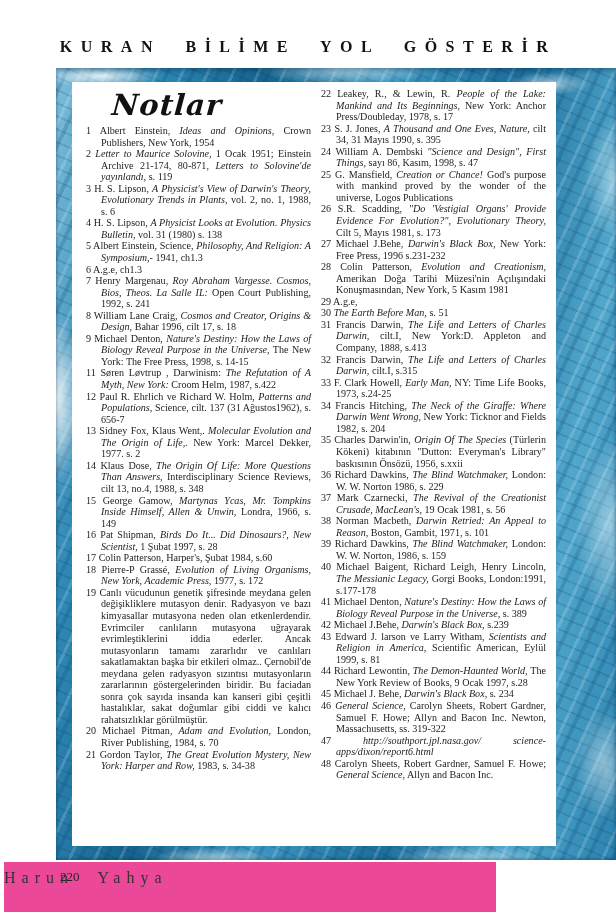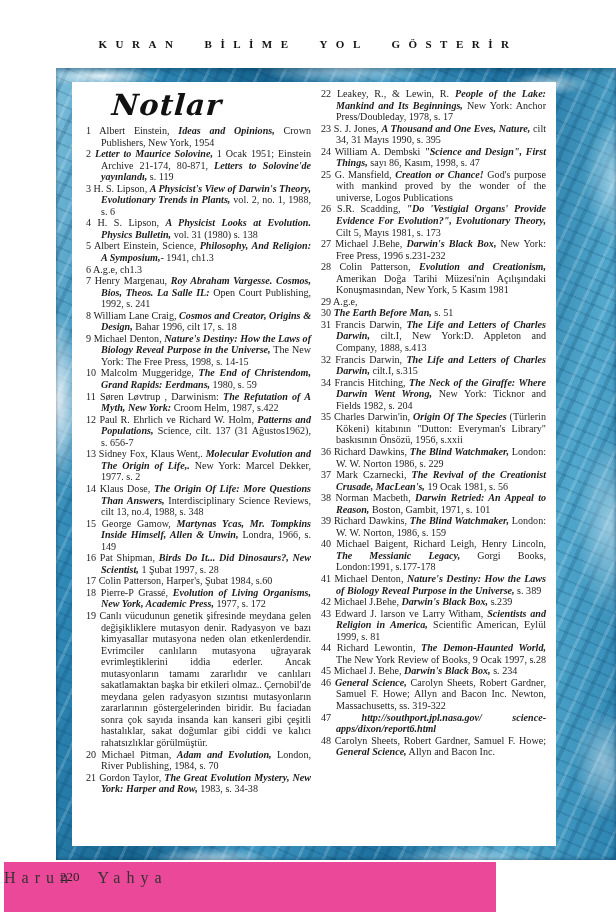--- a/index.html
+++ b/index.html
@@ -4,21 +4,21 @@
 <style>
   html,body{margin:0;padding:0;background:#e8e8e8;}
   #page{
     position:relative;width:616px;height:912px;margin:0 auto;
     background:#ffffff;overflow:hidden;
     font-family:"Liberation Serif", serif;color:#1c1c1c;
   }
   
   .running-head{
     position:absolute;top:38px;left:0;right:0;text-align:center;
-    font-size:11px;font-weight:bold;letter-spacing:8.5px;word-spacing:12px;
+    font-size:16px;font-weight:bold;letter-spacing:8.5px;word-spacing:12px;
     color:#121212;white-space:nowrap;
   }
   
   .water{
     position:absolute;left:56px;top:68px;width:560px;height:792px;
     background-color:#2e86b4;
     background-image:
       radial-gradient(ellipse 90px 18px at 8% 1%,  rgba(255,255,255,.80), rgba(255,255,255,0) 65%),
       radial-gradient(ellipse 130px 24px at 52% 0%, rgba(225,246,255,.70), rgba(255,255,255,0) 70%),
       radial-gradient(ellipse 60px 16px at 88% 2%, rgba(255,255,255,.55), rgba(255,255,255,0) 70%),
@@ -43,21 +43,21 @@
   .col{flex:1 1 0;min-width:0;}
   .notes-title{
     font-family:"DejaVu Serif", serif;font-style:italic;font-weight:bold;
     font-size:29px;line-height:30px;margin:2px 0 5px 26px;
     letter-spacing:1px;transform:skewX(-4deg);color:#111;
   }
   .note{
     font-size:10.1px;line-height:11.55px;text-align:justify;
     padding-left:15px;text-indent:-15px;color:#1c1c1c;
   }
-  .note i{font-style:italic;font-weight:bold;}
+  .note i{font-style:italic;}
   .note .num{white-space:pre;}
   
   .footer{position:absolute;left:4px;top:862px;width:492px;height:50px;background:#ec4899;}
   .page-num{position:absolute;left:56px;top:7px;font-size:13px;color:#222;}
   .footer-author{
     position:absolute;left:0;right:84px;top:7px;
     font-size:16px;letter-spacing:6px;word-spacing:14px;color:#333;white-space:nowrap;
   }
 </style>
 </head>
@@ -75,21 +75,20 @@
         <div class="notes-title">Notlar</div>
       <div class="note"><span class="num">1 </span><span>Albert Einstein, </span><i>Ideas and Opinions,</i><span> Crown Publishers, New York, 1954</span></div>
           <div class="note"><span class="num">2 </span><i>Letter to Maurice Solovine,</i><span> 1 Ocak 1951; Einstein Archive 21-174, 80-871, </span><i>Letters to Solovine'de yayınlandı,</i><span> s. 119</span></div>
           <div class="note"><span class="num">3 </span><span>H. S. Lipson, </span><i>A Physicist's View of Darwin's Theory, Evolutionary Trends in Plants,</i><span> vol. 2, no. 1, 1988, s. 6</span></div>
           <div class="note"><span class="num">4 </span><span>H. S. Lipson, </span><i>A Physicist Looks at Evolution. Physics Bulletin,</i><span> vol. 31 (1980) s. 138</span></div>
           <div class="note"><span class="num">5 </span><span>Albert Einstein, Science, </span><i>Philosophy, And Religion: A Symposium,</i><span>- 1941, ch1.3</span></div>
           <div class="note"><span class="num">6 </span><span>A.g.e, ch1.3</span></div>
           <div class="note"><span class="num">7 </span><span>Henry Margenau, </span><i>Roy Abraham Vargesse. Cosmos, Bios, Theos. La Salle IL:</i><span> Open Court Publishing, 1992, s. 241</span></div>
           <div class="note"><span class="num">8 </span><span>William Lane Craig, </span><i>Cosmos and Creator, Origins &amp; Design,</i><span> Bahar 1996, cilt 17, s. 18</span></div>
           <div class="note"><span class="num">9 </span><span>Michael Denton, </span><i>Nature's Destiny: How the Laws of Biology Reveal Purpose in the Universe,</i><span> The New York: The Free Press, 1998, s. 14-15</span></div>
-          <div class="note"><span class="num">10 </span><span>Malcolm Muggeridge, </span><i>The End of Christendom, Grand Rapids: Eerdmans,</i><span> 1980, s. 59</span></div>
           <div class="note"><span class="num">11 </span><span>Søren Løvtrup , Darwinism: </span><i>The Refutation of A Myth, New York:</i><span> Croom Helm, 1987, s.422</span></div>
           <div class="note"><span class="num">12 </span><span>Paul R. Ehrlich ve Richard W. Holm, </span><i>Patterns and Populations,</i><span> Science, cilt. 137 (31 Ağustos1962), s. 656-7</span></div>
           <div class="note"><span class="num">13 </span><span>Sidney Fox, Klaus Went,. </span><i>Molecular Evolution and The Origin of Life,.</i><span> New York: Marcel Dekker, 1977. s. 2</span></div>
           <div class="note"><span class="num">14 </span><span>Klaus Dose, </span><i>The Origin Of Life: More Questions Than Answers,</i><span> Interdisciplinary Science Reviews, cilt 13, no.4, 1988, s. 348</span></div>
           <div class="note"><span class="num">15 </span><span>George Gamow, </span><i>Martynas Ycas, Mr. Tompkins Inside Himself, Allen &amp; Unwin,</i><span> Londra, 1966, s. 149</span></div>
           <div class="note"><span class="num">16 </span><span>Pat Shipman, </span><i>Birds Do It... Did Dinosaurs?, New Scientist,</i><span> 1 Şubat 1997, s. 28</span></div>
           <div class="note"><span class="num">17 </span><span>Colin Patterson, Harper's, Şubat 1984, s.60</span></div>
           <div class="note"><span class="num">18 </span><span>Pierre-P Grassé, </span><i>Evolution of Living Organisms, New York, Academic Press,</i><span> 1977, s. 172</span></div>
           <div class="note"><span class="num">19 </span><span>Canlı vücudunun genetik şifresinde meydana gelen değişikliklere mutasyon denir. Radyasyon ve bazı kimyasallar mutasyona neden olan etkenlerdendir. Evrimciler canlıların mutasyona uğrayarak evrimleştiklerini iddia ederler. Ancak mutasyonların tamamı zararlıdır ve canlıları sakatlamaktan başka bir etkileri olmaz.. Çernobil'de meydana gelen radyasyon sızıntısı mutasyonların zararlarının göstergelerinden biridir. Bu faciadan sonra çok sayıda insanda kan kanseri gibi çeşitli hastalıklar, sakat doğumlar gibi ciddi ve kalıcı rahatsızlıklar görülmüştür.</span></div>
           <div class="note"><span class="num">20 </span><span>Michael Pitman, </span><i>Adam and Evolution,</i><span> London, River Publishing, 1984, s. 70</span></div>
@@ -100,20 +99,21 @@
           <div class="note"><span class="num">23 </span><span>S. J. Jones, </span><i>A Thousand and One Eves, Nature,</i><span> cilt 34, 31 Mayıs 1990, s. 395</span></div>
           <div class="note"><span class="num">24 </span><span>William A. Dembski </span><i>"Science and Design", First Things,</i><span> sayı 86, Kasım, 1998, s. 47</span></div>
           <div class="note"><span class="num">25 </span><span>G. Mansfield, </span><i>Creation or Chance!</i><span> God's purpose with mankind proved by the wonder of the universe,  Logos Publications</span></div>
           <div class="note"><span class="num">26 </span><span>S.R. Scadding, </span><i>"Do 'Vestigial Organs' Provide Evidence For Evolution?", Evolutionary Theory,</i><span> Cilt 5, Mayıs 1981, s. 173</span></div>
           <div class="note"><span class="num">27 </span><span>Michael J.Behe, </span><i>Darwin's Black Box,</i><span> New York: Free Press, 1996 s.231-232</span></div>
           <div class="note"><span class="num">28 </span><span>Colin Patterson, </span><i>Evolution and Creationism,</i><span> Amerikan Doğa Tarihi Müzesi'nin Açılışındaki Konuşmasından, New York, 5 Kasım 1981</span></div>
           <div class="note"><span class="num">29 </span><span>A.g.e,</span></div>
           <div class="note"><span class="num">30 </span><i>The Earth Before Man,</i><span> s. 51</span></div>
           <div class="note"><span class="num">31 </span><span>Francis Darwin, </span><i>The Life and Letters of Charles Darwin,</i><span> cilt.I, New York:D. Appleton and Company, 1888, s.413</span></div>
           <div class="note"><span class="num">32 </span><span>Francis Darwin, </span><i>The Life and Letters of Charles Darwin,</i><span> cilt.I, s.315</span></div>
+          <div class="note"><span class="num">33 </span><span>F. Clark Howell, </span><i>Early Man,</i><span> NY: Time Life Books, 1973, s.24-25</span></div>
           <div class="note"><span class="num">34 </span><span>Francis Hitching, </span><i>The Neck of the Giraffe: Where Darwin Went Wrong,</i><span> New York: Ticknor and Fields 1982, s. 204</span></div>
           <div class="note"><span class="num">35 </span><span>Charles Darwin'in, </span><i>Origin Of The Species</i><span> (Türlerin Kökeni) kitabının "Dutton: Everyman's Library" baskısının Önsözü, 1956, s.xxii</span></div>
           <div class="note"><span class="num">36 </span><span>Richard Dawkins, </span><i>The Blind Watchmaker,</i><span> London: W. W. Norton 1986, s. 229</span></div>
           <div class="note"><span class="num">37 </span><span>Mark Czarnecki, </span><i>The Revival of the Creationist Crusade, MacLean's,</i><span> 19 Ocak 1981, s. 56</span></div>
           <div class="note"><span class="num">38 </span><span>Norman Macbeth, </span><i>Darwin Retried: An Appeal to Reason,</i><span> Boston, Gambit, 1971, s. 101</span></div>
           <div class="note"><span class="num">39 </span><span>Richard Dawkins, </span><i>The Blind Watchmaker,</i><span> London: W. W. Norton, 1986, s. 159</span></div>
           <div class="note"><span class="num">40 </span><span>Michael Baigent, Richard Leigh, Henry Lincoln, </span><i>The Messianic Legacy,</i><span> Gorgi Books, London:1991, s.177-178</span></div>
           <div class="note"><span class="num">41 </span><span>Michael Denton, </span><i>Nature's Destiny: How the Laws of Biology Reveal Purpose in the Universe,</i><span>  s. 389</span></div>
           <div class="note"><span class="num">42 </span><span>Michael J.Behe, </span><i>Darwin's Black Box,</i><span> s.239</span></div>
           <div class="note"><span class="num">43 </span><span>Edward J. larson ve Larry Witham, </span><i>Scientists and Religion in America,</i><span> Scientific American, Eylül 1999, s. 81</span></div>

